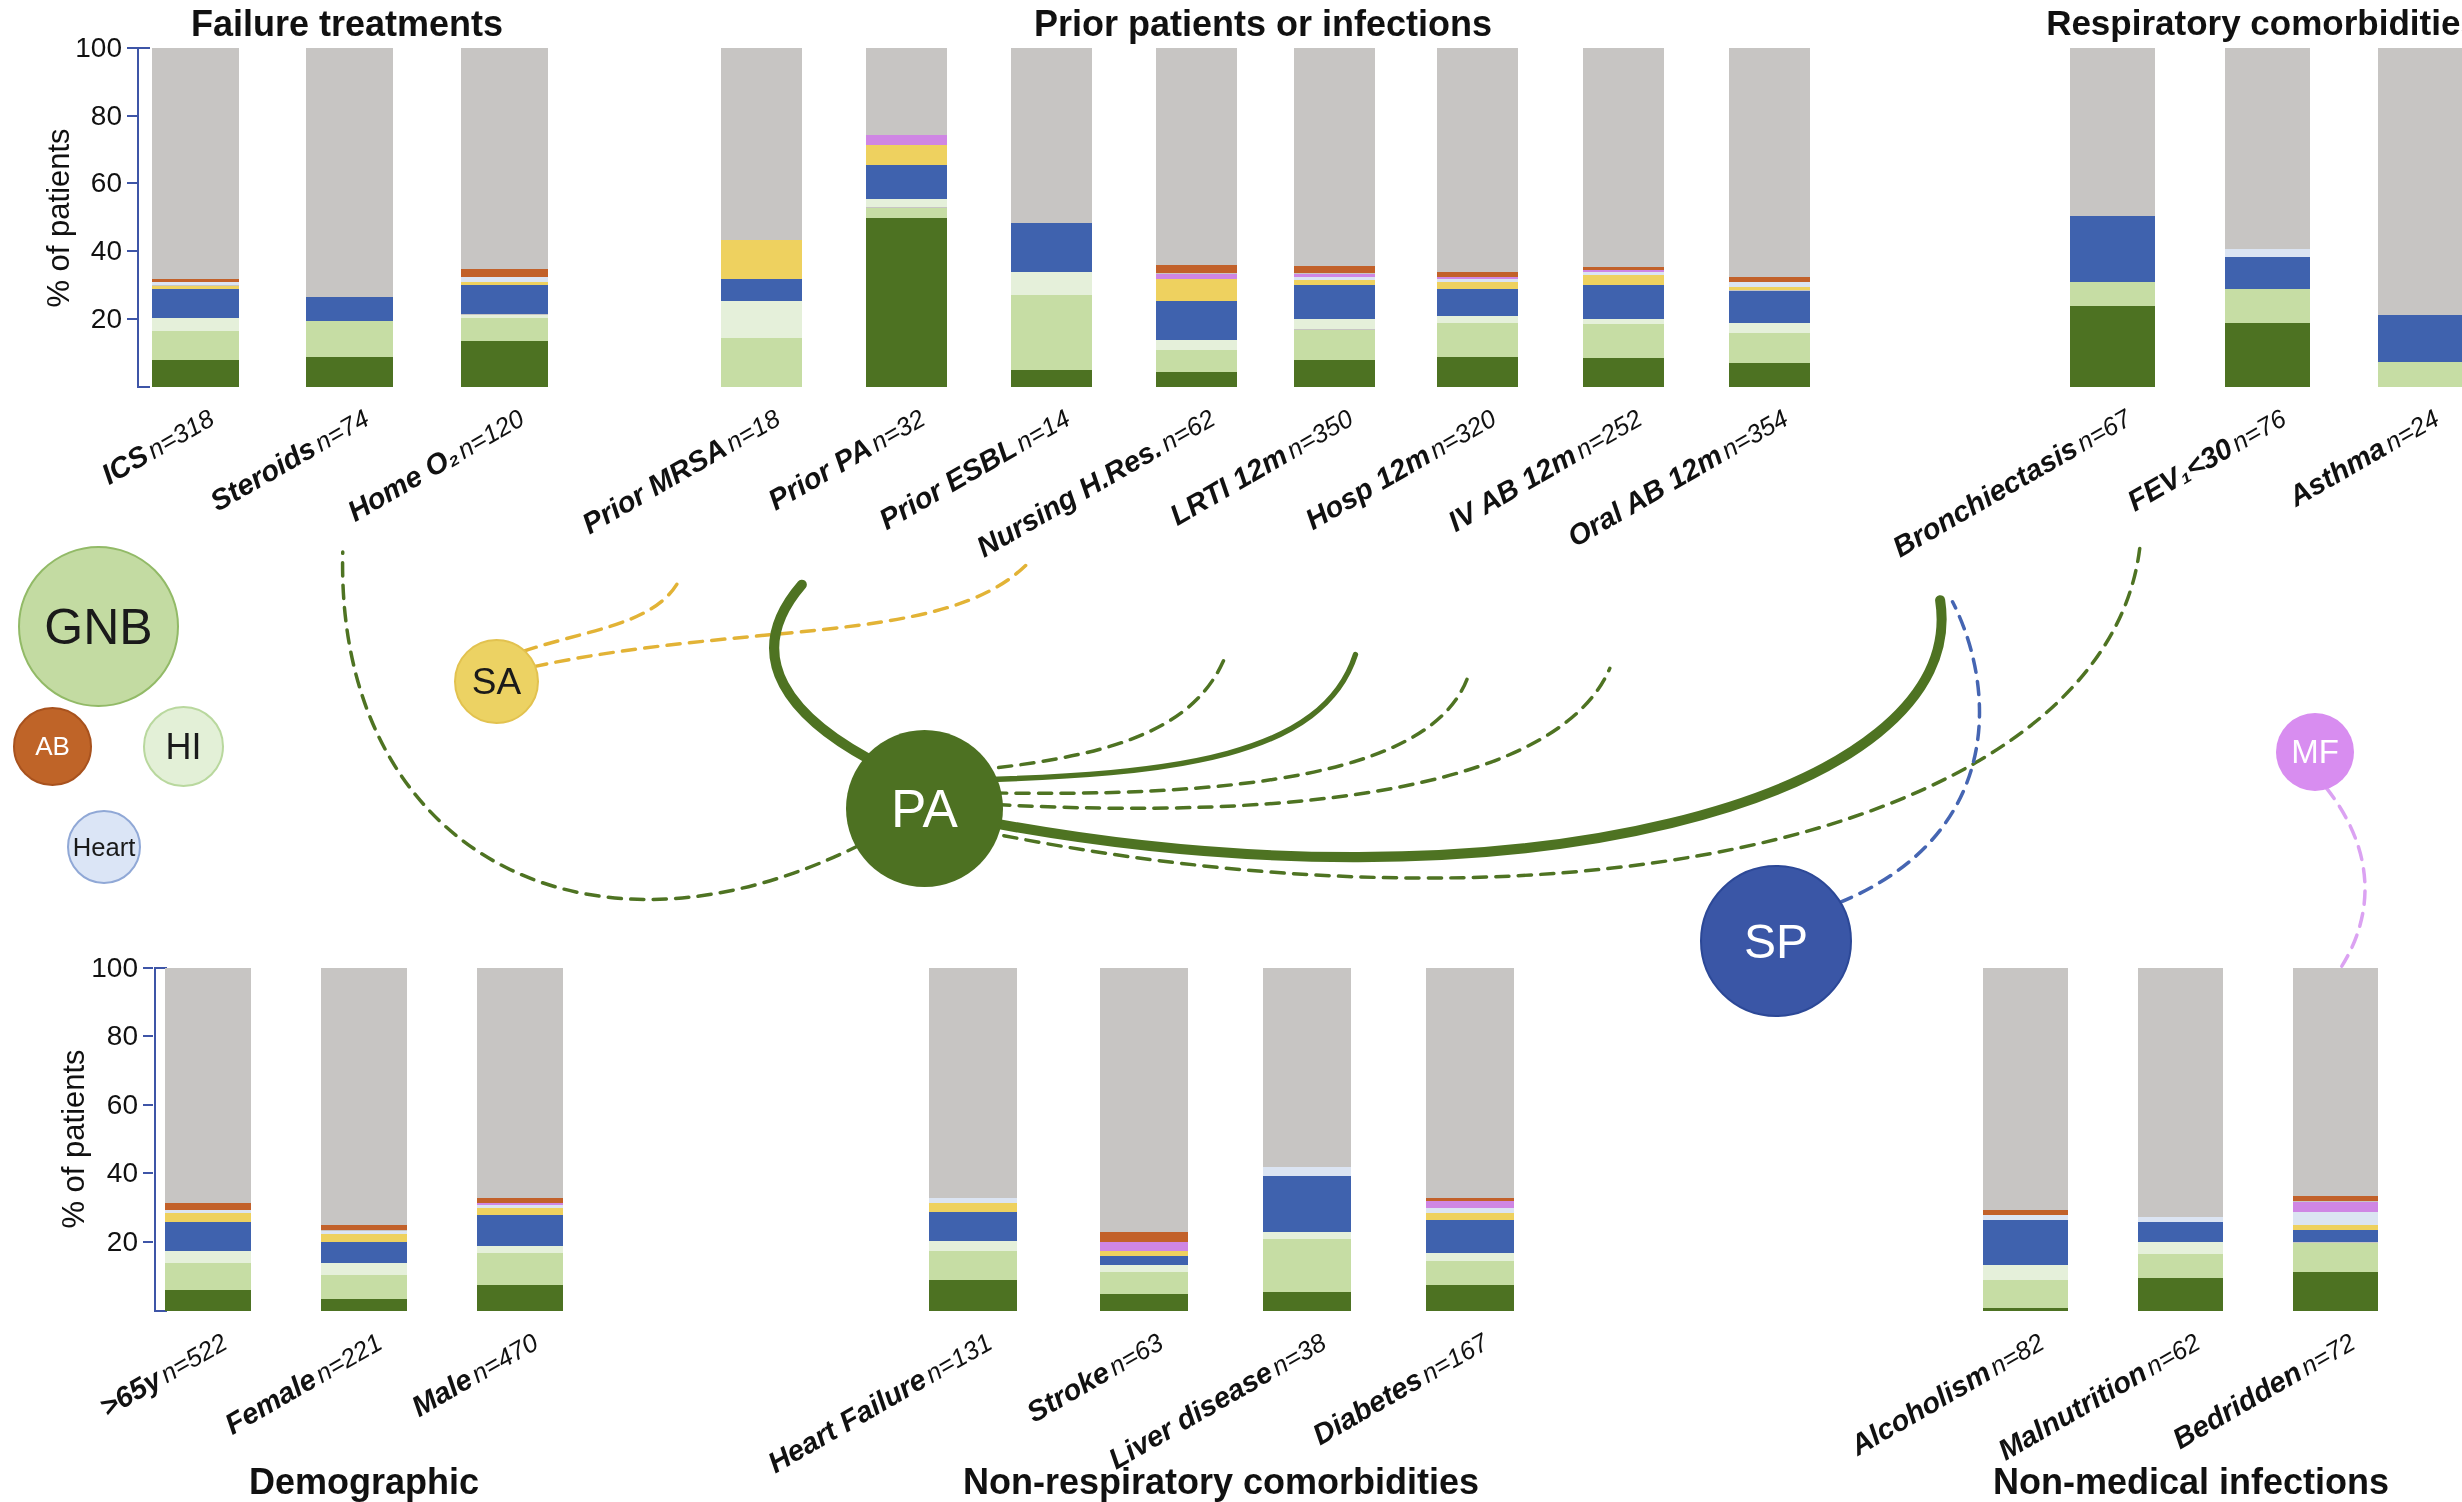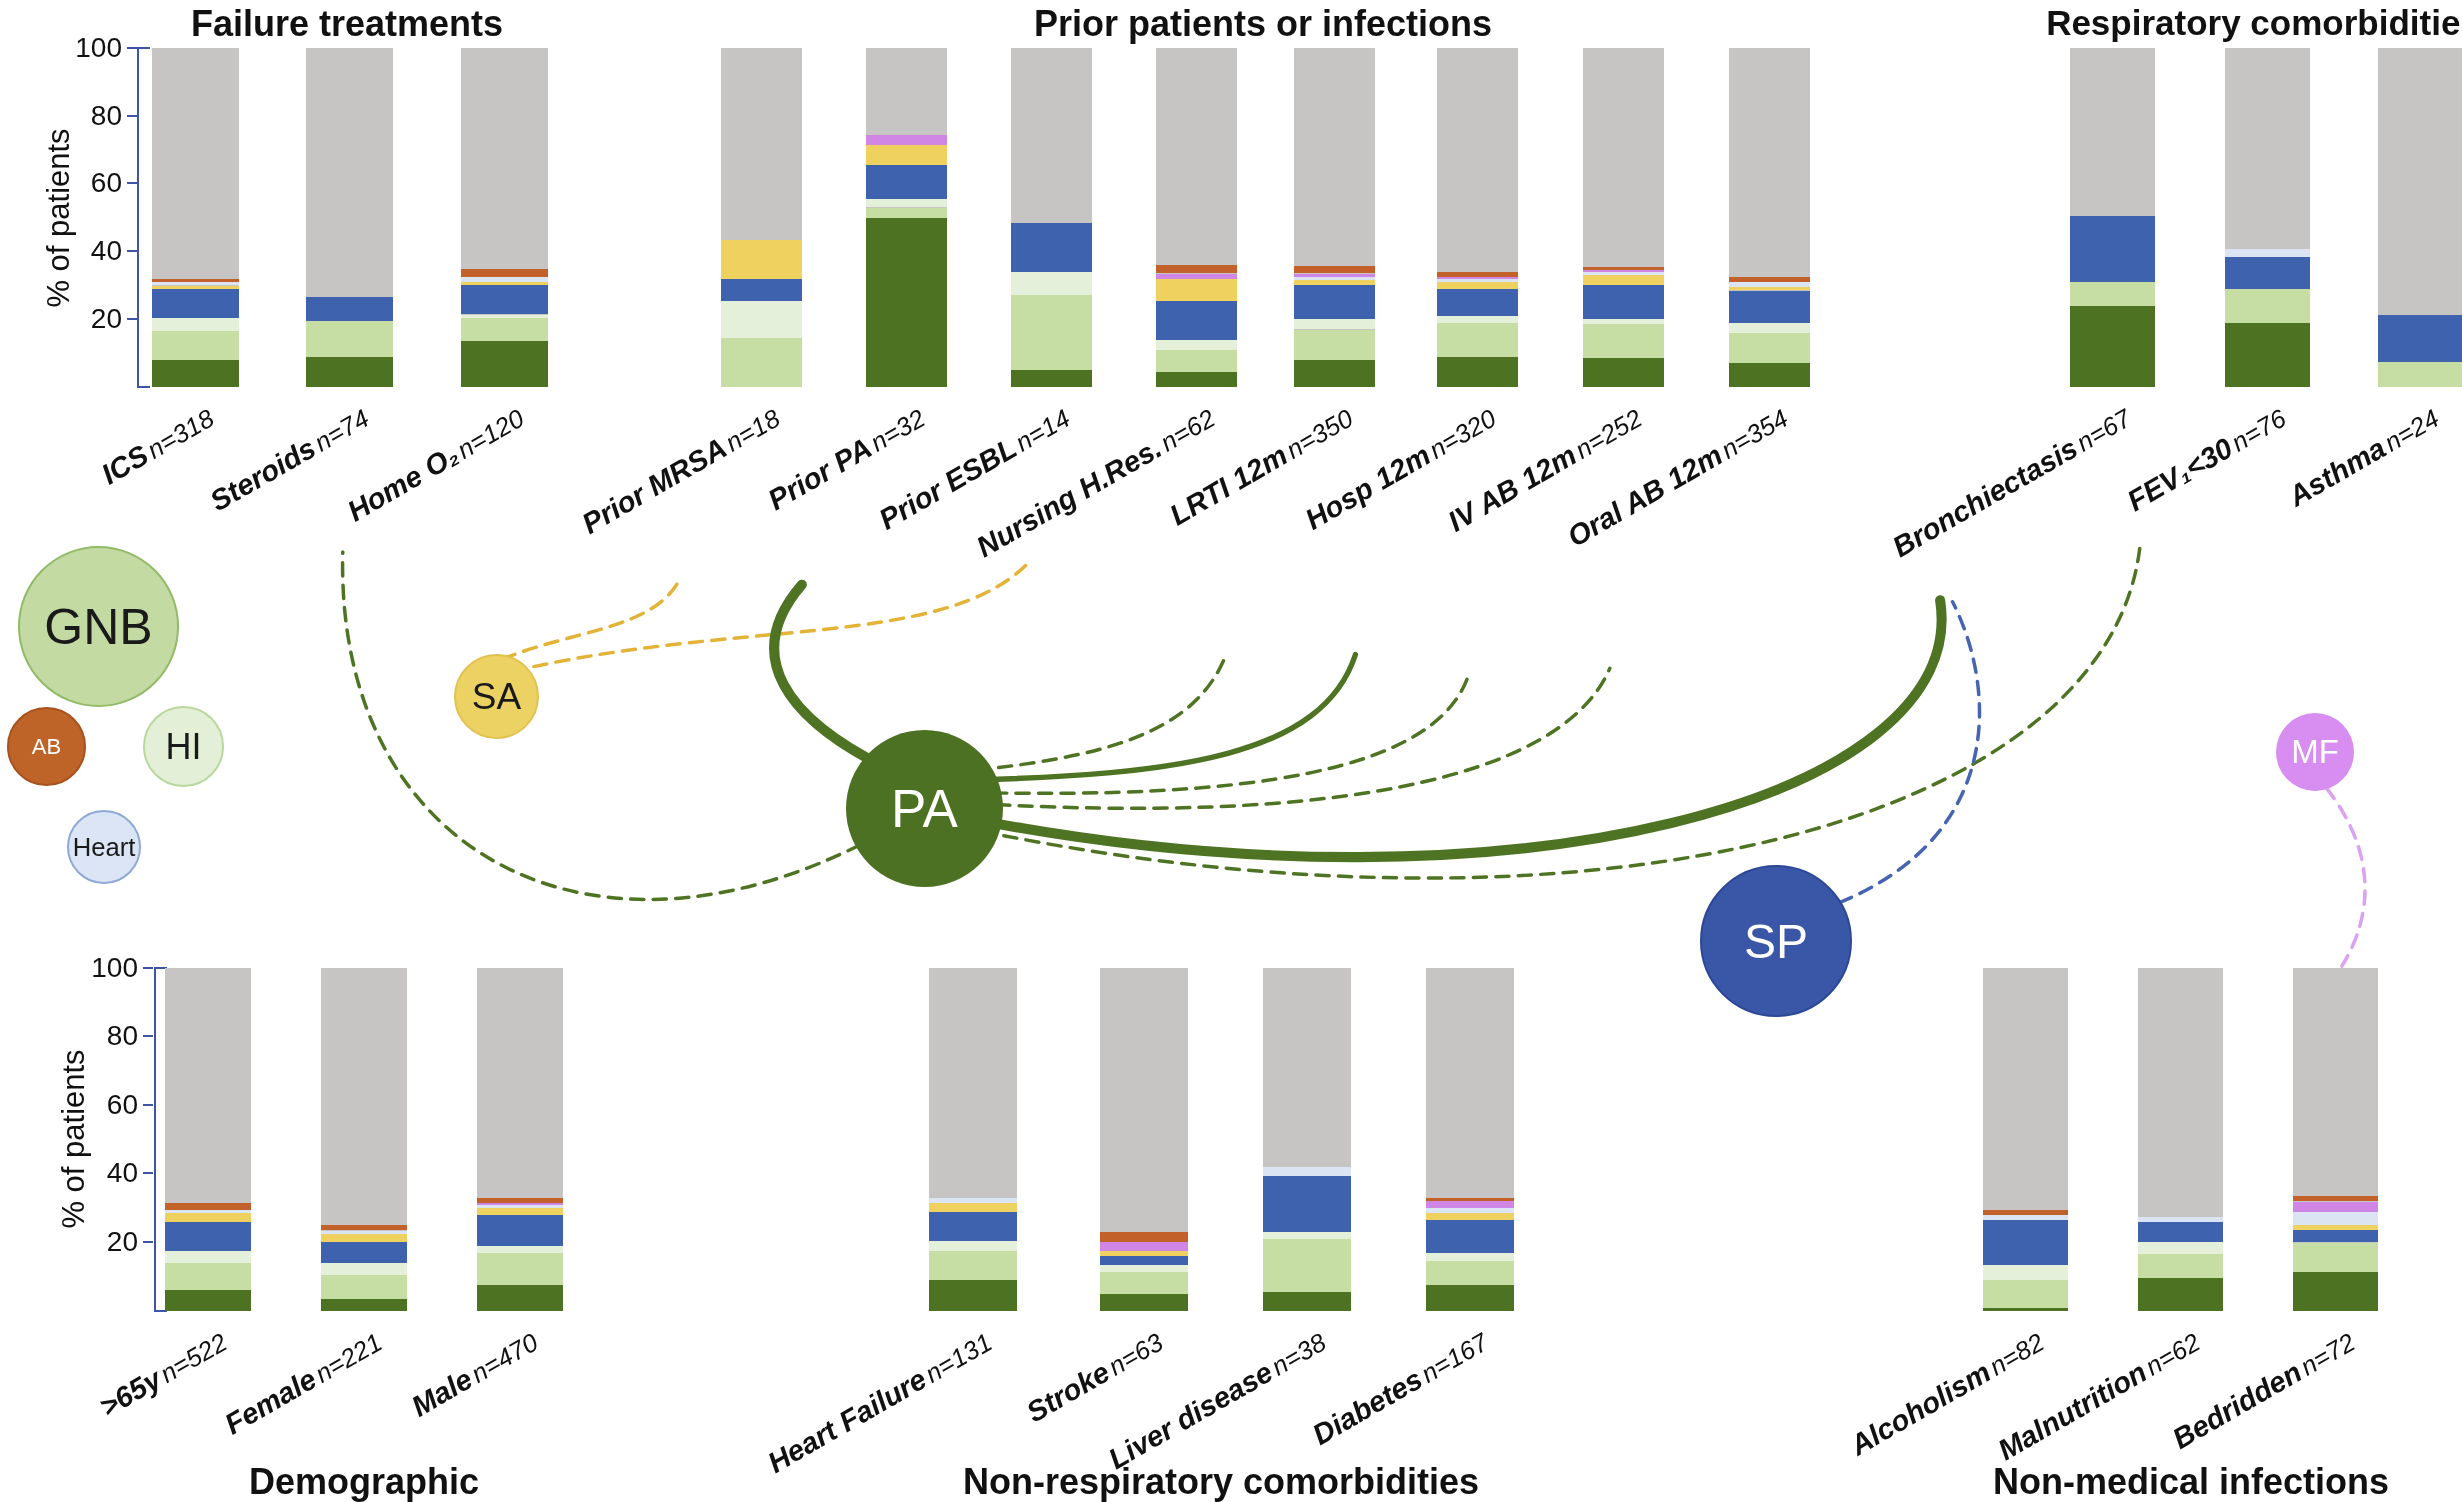--- a/index.html
+++ b/index.html
@@ -282,22 +282,22 @@
         <div class="seg" style="bottom: 0px; height: 39px; background: rgb(77, 114, 34);"></div>
         <div class="seg" style="bottom: 39px; height: 29px; background: rgb(198, 221, 164);"></div>
         <div class="seg" style="bottom: 69px; height: 12px; background: rgb(63, 98, 174);"></div>
         <div class="seg" style="bottom: 81px; height: 5.1px; background: rgb(238, 209, 95);"></div>
         <div class="seg" style="bottom: 86px; height: 13.7px; background: rgb(219, 228, 242);"></div>
         <div class="seg" style="bottom: 99px; height: 10.3px; background: rgb(207, 134, 228);"></div>
         <div class="seg" style="bottom: 110px; height: 5.1px; background: rgb(194, 97, 42);"></div>
       </div>
       <div class="barlabel" style="left: 2344px; top: 1325px;"><span class="nm">Bedridden</span> <span class="nn">n=72</span></div>
       <div class="bubble" style="left: 18px; top: 546px; width: 161px; height: 161px; background: rgb(195, 219, 162); color: rgb(26, 26, 26); font-size: 50px; border: 2.3px solid rgb(146, 186, 103);">GNB</div>
-      <div class="bubble" style="left: 7px; top: 707px; width: 79px; height: 79px; background: rgb(191, 100, 40); color: rgb(255, 255, 255); font-size: 22px; border: 2.3px solid rgb(168, 82, 30);">AB</div>
+      <div class="bubble" style="left: 13px; top: 707px; width: 79px; height: 79px; background: rgb(191, 100, 40); color: rgb(255, 255, 255); font-size: 26px; border: 2.3px solid rgb(168, 82, 30);">AB</div>
       <div class="bubble" style="left: 143px; top: 706px; width: 81px; height: 81px; background: rgb(227, 240, 215); color: rgb(26, 26, 26); font-size: 36px; border: 2.3px solid rgb(185, 216, 158);">HI</div>
       <div class="bubble" style="left: 67px; top: 810px; width: 74px; height: 74px; background: rgb(219, 229, 246); color: rgb(26, 26, 26); font-size: 25.6px; border: 2.3px solid rgb(144, 168, 214);">Heart</div>
-      <div class="bubble" style="left: 454px; top: 654px; width: 85px; height: 85px; background: rgb(236, 210, 99); color: rgb(26, 26, 26); font-size: 37px; border: 2.3px solid rgb(226, 194, 79);">SA</div>
+      <div class="bubble" style="left: 454px; top: 639px; width: 85px; height: 85px; background: rgb(236, 210, 99); color: rgb(26, 26, 26); font-size: 37px; border: 2.3px solid rgb(226, 194, 79);">SA</div>
       <div class="bubble" style="left: 846px; top: 730px; width: 157px; height: 157px; background: rgb(77, 113, 34); color: rgb(255, 255, 255); font-size: 53px; border: none;">PA</div>
       <div class="bubble" style="left: 1700px; top: 865px; width: 152px; height: 152px; background: rgb(58, 86, 166); color: rgb(255, 255, 255); font-size: 48px; border: 2.3px solid rgb(44, 72, 151);">SP</div>
       <div class="bubble" style="left: 2276px; top: 713px; width: 78px; height: 78px; background: rgb(216, 141, 240); color: rgb(255, 255, 255); font-size: 33px; border: none;">MF</div>
     </div>
 </div>
 
 
 </body></html>

